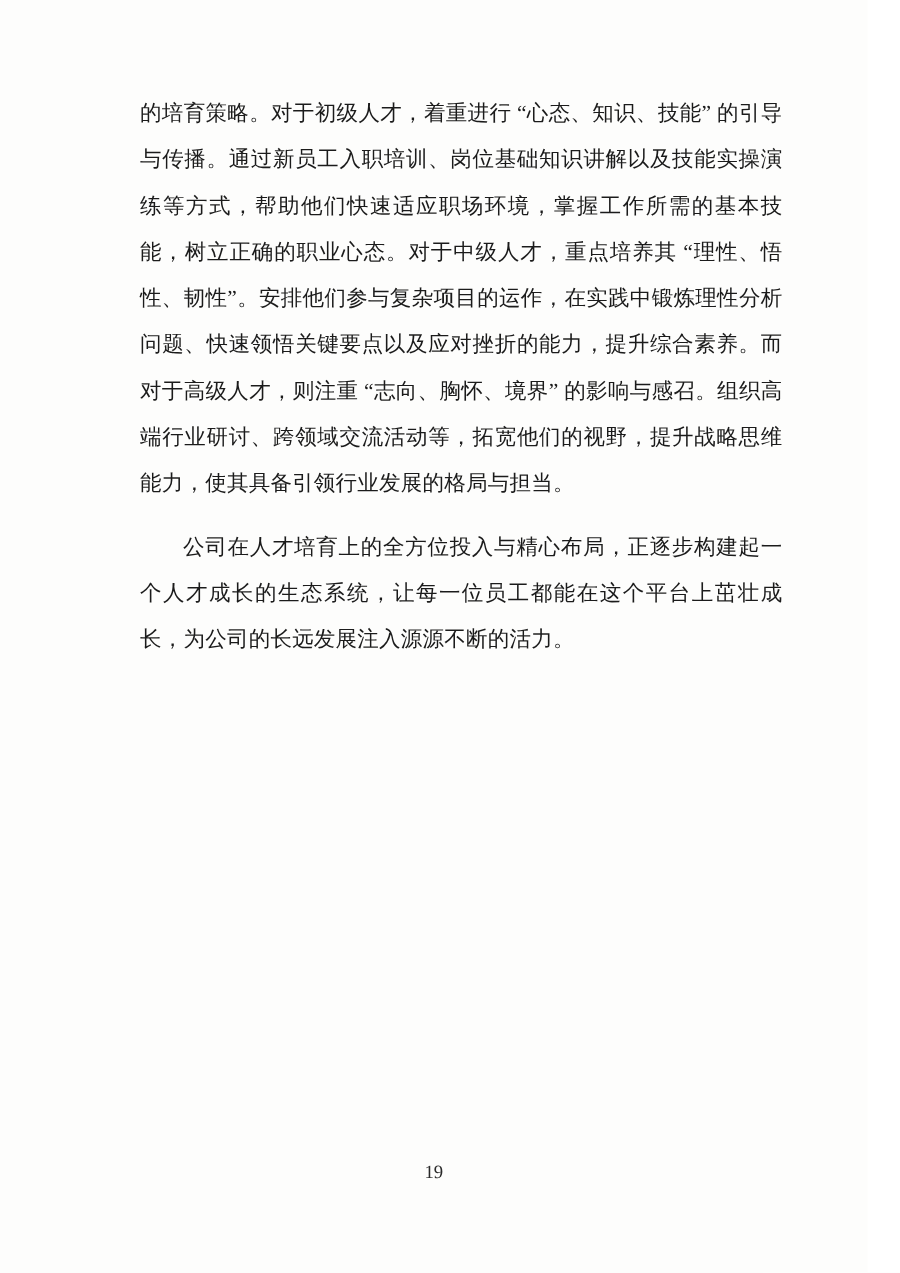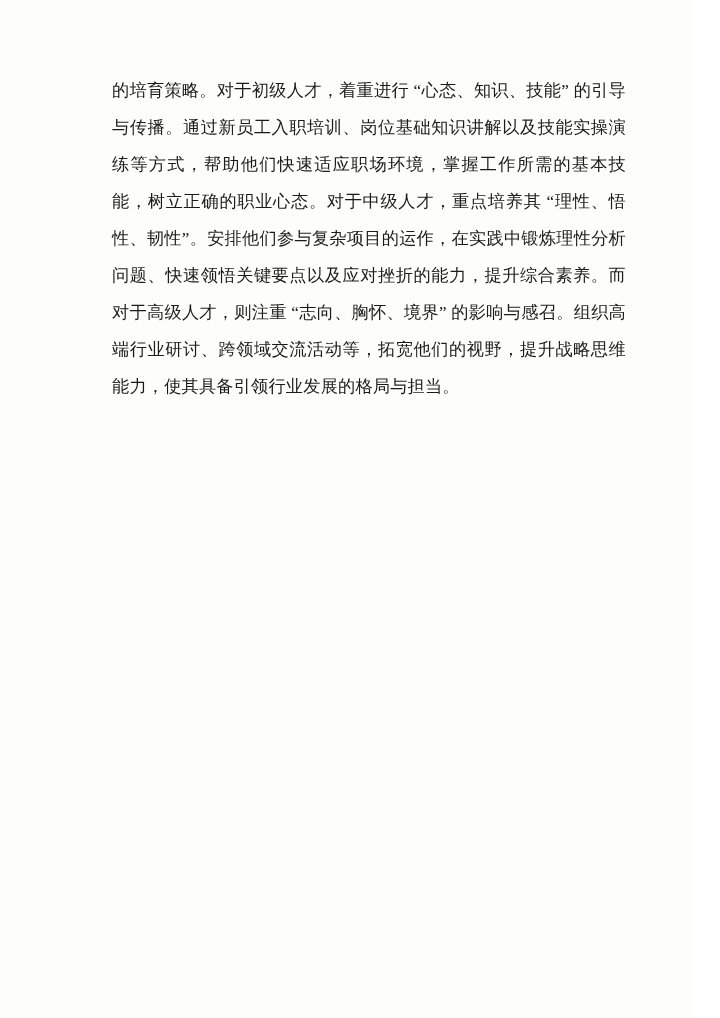--- a/index.html
+++ b/index.html
@@ -54,14 +54,16 @@
   }
 </style>
 </head>
 <body>
 
 <div class="page">
   <div class="page-body">
     <p class="para">的培育策略。对于初级人才，着重进行 “心态、知识、技能” 的引导与传播。通过新员工入职培训、岗位基础知识讲解以及技能实操演练等方式，帮助他们快速适应职场环境，掌握工作所需的基本技能，树立正确的职业心态。对于中级人才，重点培养其 “理性、悟性、韧性”。安排他们参与复杂项目的运作，在实践中锻炼理性分析问题、快速领悟关键要点以及应对挫折的能力，提升综合素养。而对于高级人才，则注重 “志向、胸怀、境界” 的影响与感召。组织高端行业研讨、跨领域交流活动等，拓宽他们的视野，提升战略思维能力，使其具备引领行业发展的格局与担当。</p>
     <div class="spacer-sm"></div>
     <div class="spacer-sm"></div>
+    <p class="para indent">公司在人才培育上的全方位投入与精心布局，正逐步构建起一个人才成长的生态系统，让每一位员工都能在这个平台上茁壮成长，为公司的长远发展注入源源不断的活力。</p>
   </div>
+  <div class="page-number">19</div>
 </div>
 
 </body></html>

